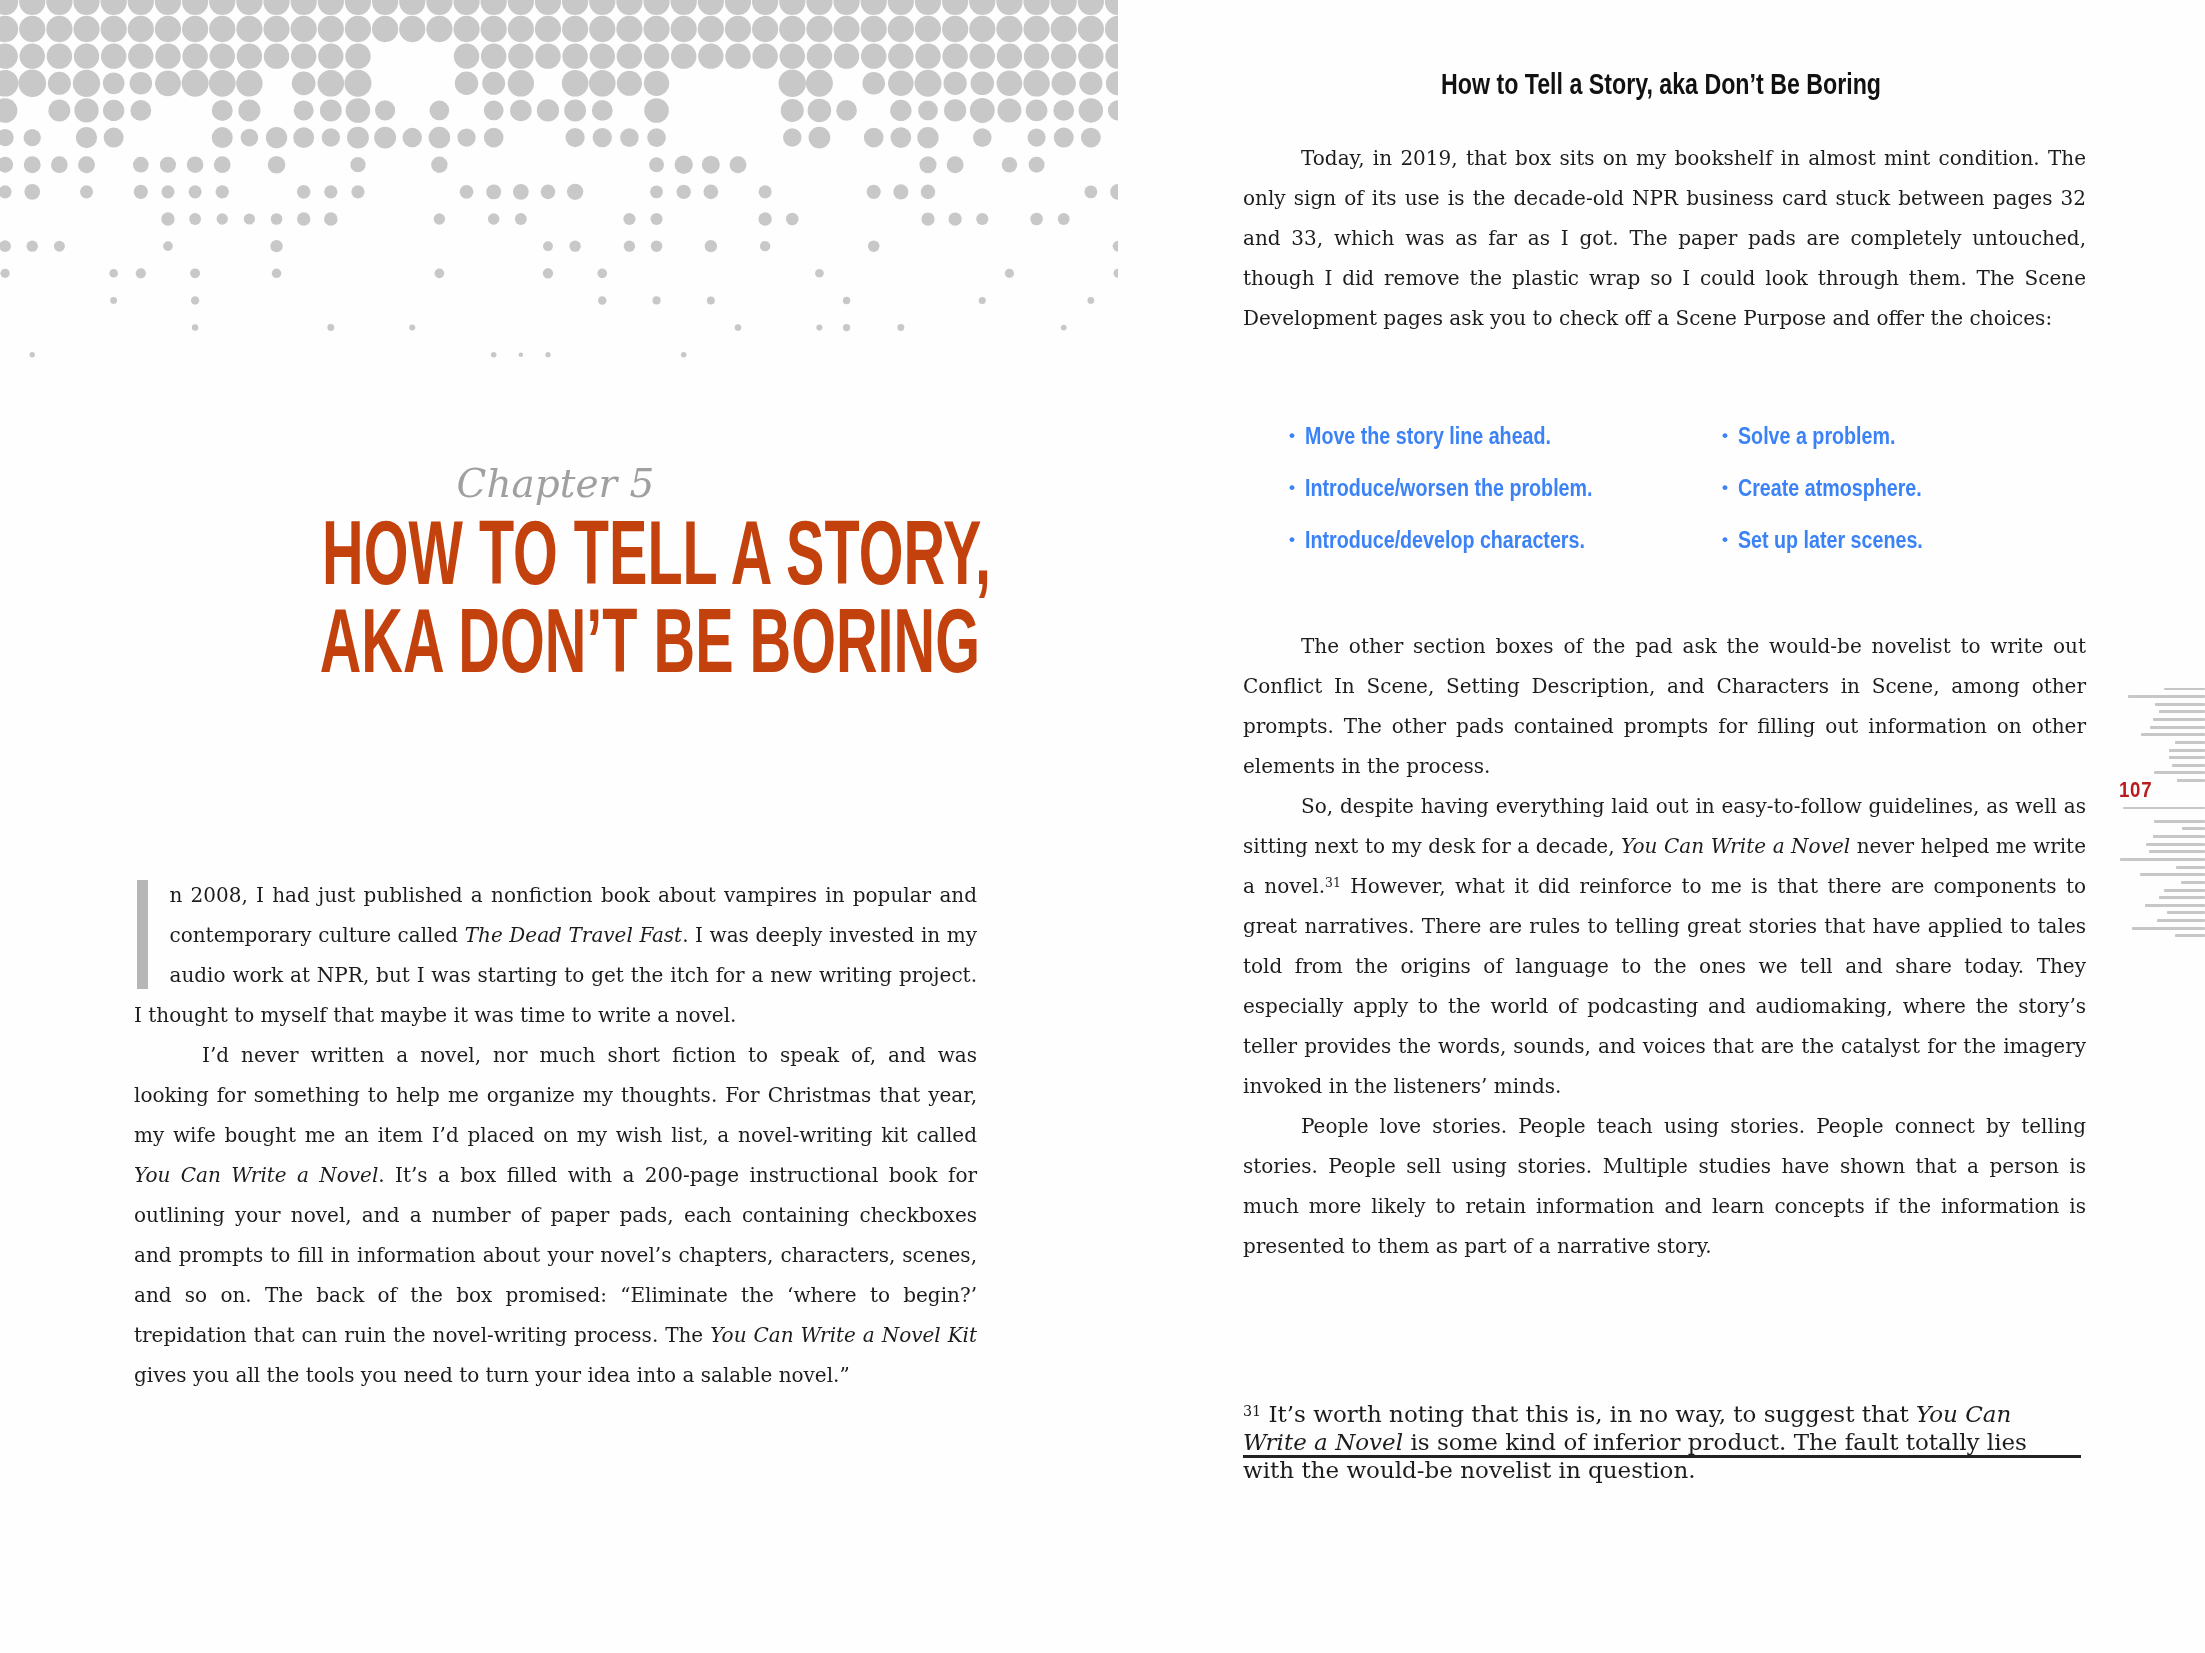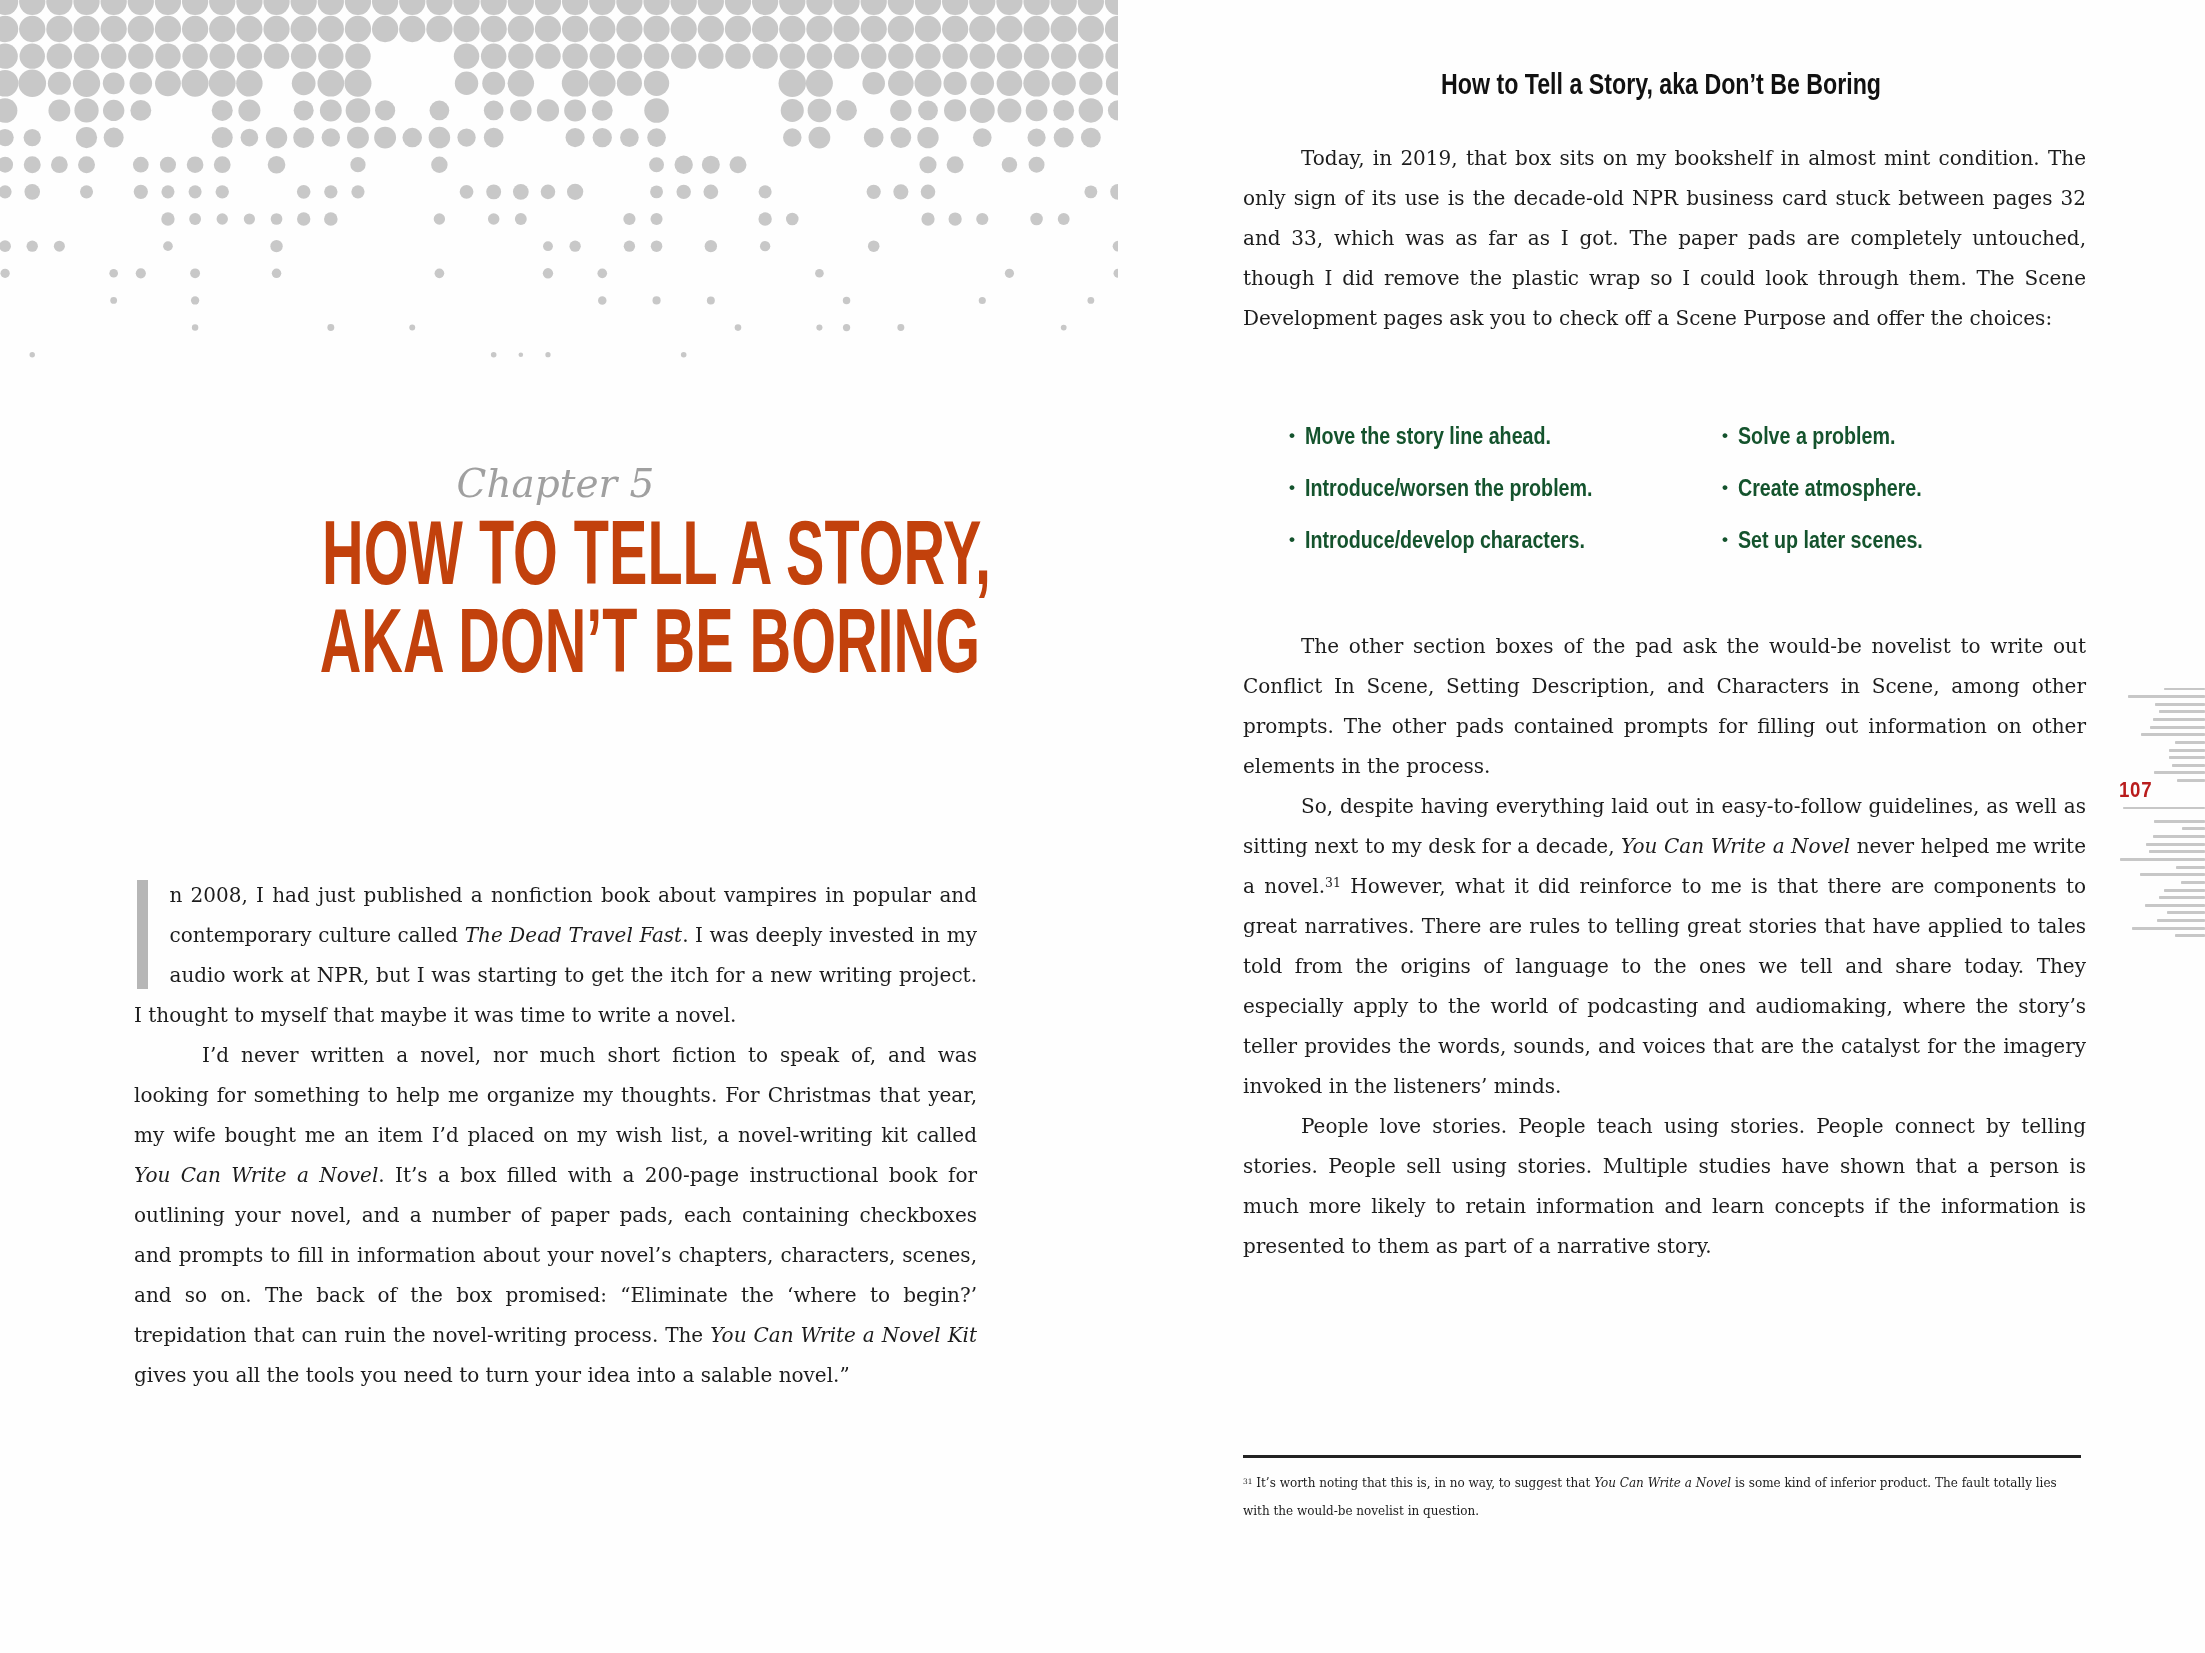--- a/index.html
+++ b/index.html
@@ -34,32 +34,32 @@
   }
   
   .running-header{
     position:absolute;left:1243px;top:68px;width:835px;text-align:center;
     font-family:"Liberation Sans", sans-serif;font-weight:bold;font-size:29px;color:#111;
   }
   .running-header>span{display:inline-block;transform:scaleX(0.8);transform-origin:center;white-space:nowrap;}
   .right-intro{left:1243px;top:138px;}
   .scene-list{
     position:absolute;left:1289px;top:422px;width:789px;
-    font-family:"Liberation Sans", sans-serif;font-weight:bold;font-size:24.6px;color:#14532d;
+    font-family:"Liberation Sans", sans-serif;font-weight:bold;font-size:24.6px;color:#3b82f6;
   }
   .scene-row{display:flex;height:52px;align-items:flex-start;}
   .scene-cell{width:433px;white-space:nowrap;}
   .scene-cell.c2{width:356px;}
   .bullet{font-size:17px;vertical-align:3.4px;margin-right:10.2px;display:inline-block;}
   .scene-cell .lbl{display:inline-block;transform:scaleX(0.8);transform-origin:left center;}
   .right-body{left:1243px;top:626px;}
   .footnote-rule{position:absolute;left:1243px;top:1455px;width:838px;height:2.5px;background:#232323;}
   .footnote{
-    position:absolute;left:1243px;top:1469px;width:838px;
-    font-size:12px;line-height:28px;text-align:left;color:#1c1c1c;
+    position:absolute;left:1243px;top:1400px;width:838px;
+    font-size:23px;line-height:28px;text-align:left;color:#1c1c1c;
   }
   .footnote sup, .body-col sup{
     font-size:62%;line-height:0;position:relative;top:-0.45em;vertical-align:baseline;
   }
   .page-number{
     position:absolute;left:2119px;top:777px;
     font-family:Liberation Sans, sans-serif;font-weight:bold;font-size:22px;color:#b91c1c;
     letter-spacing:0.8px;
   }
   .page-number>span{display:inline-block;transform:scaleX(0.85);transform-origin:left center;}

